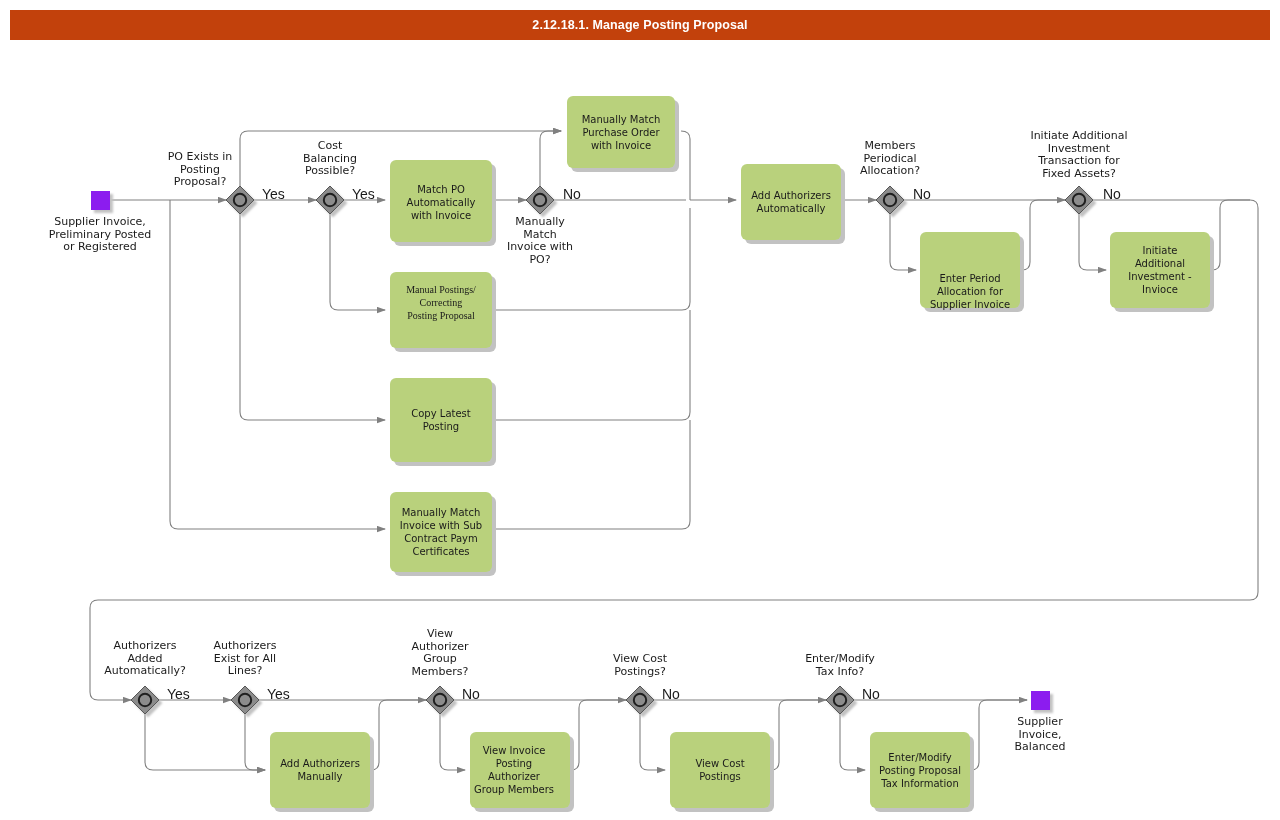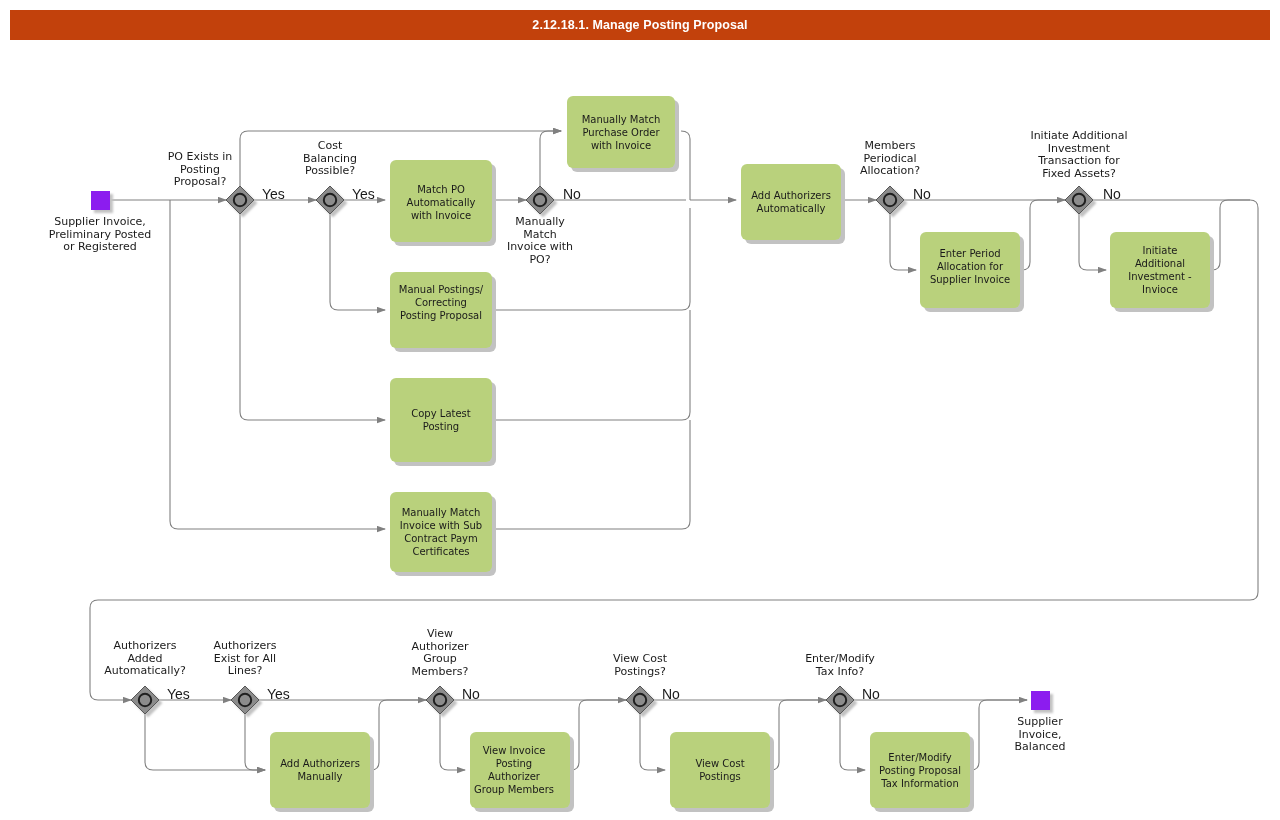--- a/index.html
+++ b/index.html
@@ -167,32 +167,32 @@
     </g>
   </g>
 </svg>
 
 <div class="task-text" style="left:567px;top:96px;width:108px;height:72px;">Manually Match
 Purchase Order
 with Invoice</div>
 <div class="task-text" style="left:390px;top:160px;width:102px;height:84px;">Match PO
 Automatically
 with Invoice</div>
-<div class="task-text" style="left:390px;top:272px;width:102px;height:60px;">Manual Postings/
+<div class="task-text" style="left:390px;top:272px;width:102px;height:60px;font-family:Liberation Serif, serif;">Manual Postings/
 Correcting
 Posting Proposal</div>
 <div class="task-text" style="left:390px;top:378px;width:102px;height:84px;">Copy Latest
 Posting</div>
 <div class="task-text" style="left:390px;top:492px;width:102px;height:80px;">Manually Match
 Invoice with Sub
 Contract Paym
 Certificates</div>
 <div class="task-text" style="left:741px;top:164px;width:100px;height:76px;">Add Authorizers
 Automatically</div>
-<div class="task-text" style="left:920px;top:220px;width:100px;height:92px;">Enter Period
+<div class="task-text" style="left:920px;top:245px;width:100px;height:92px;">Enter Period
 Allocation for
 Supplier Invoice</div>
 <div class="task-text" style="left:1110px;top:232px;width:100px;height:76px;">Initiate
 Additional
 Investment -
 Invioce</div>
 <div class="task-text" style="left:270px;top:732px;width:100px;height:76px;">Add Authorizers
 Manually</div>
 <div class="task-text" style="left:470px;top:732px;width:88px;height:76px;">View Invoice
 Posting

